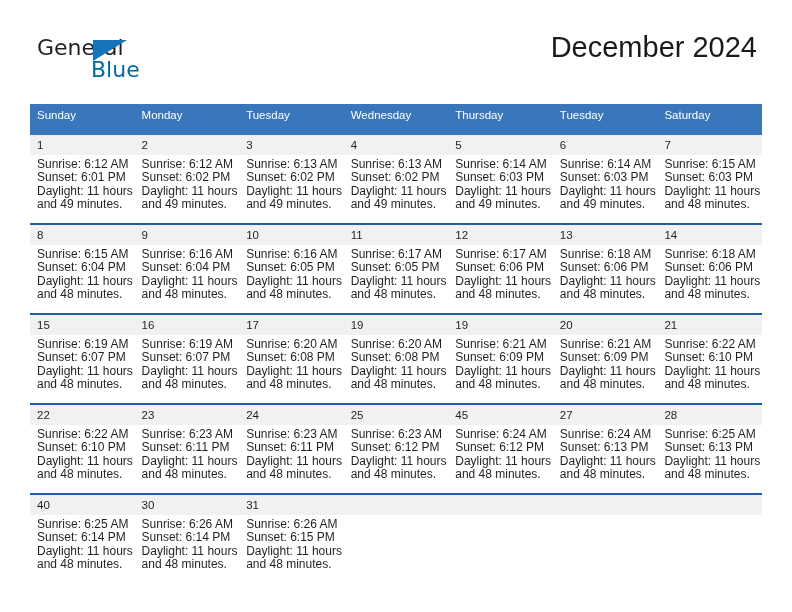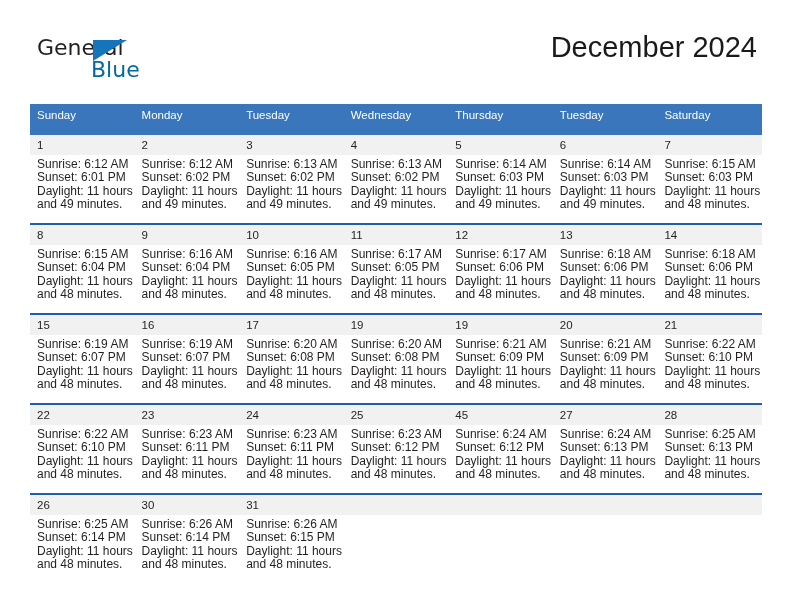--- a/index.html
+++ b/index.html
@@ -426,21 +426,21 @@
             <span class="details">
               <span>Sunrise: 6:25 AM</span>
               <span>Sunset: 6:13 PM</span>
               <span>Daylight: 11 hours</span>
               <span>and 48 minutes.</span>
             </span>
           </td>
         </tr>
         <tr class="week-row">
           <td>
-            <span class="daynum">26</span>
+            <span class="daynum">40</span>
             <span class="details">
               <span>Sunrise: 6:25 AM</span>
               <span>Sunset: 6:14 PM</span>
               <span>Daylight: 11 hours</span>
               <span>and 48 minutes.</span>
             </span>
           </td>
           <td>
             <span class="daynum">30</span>
             <span class="details">

